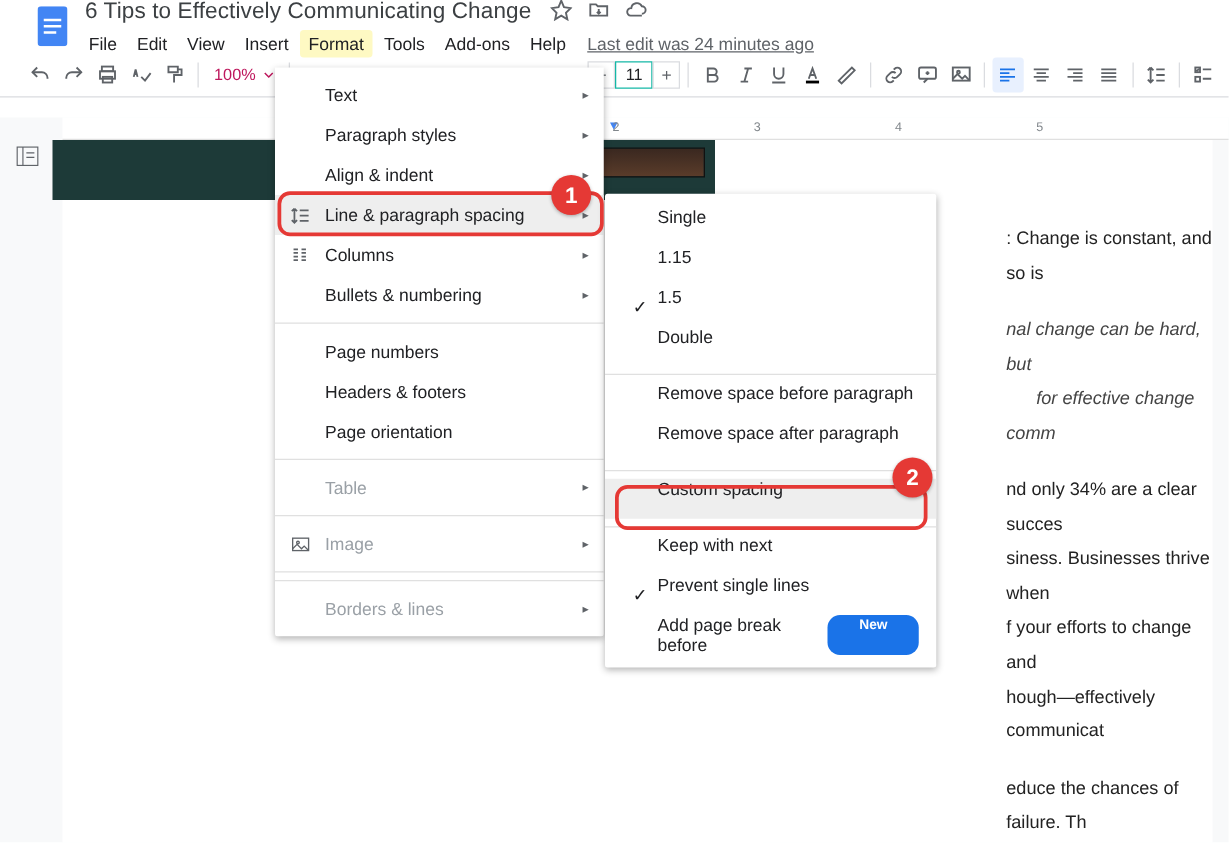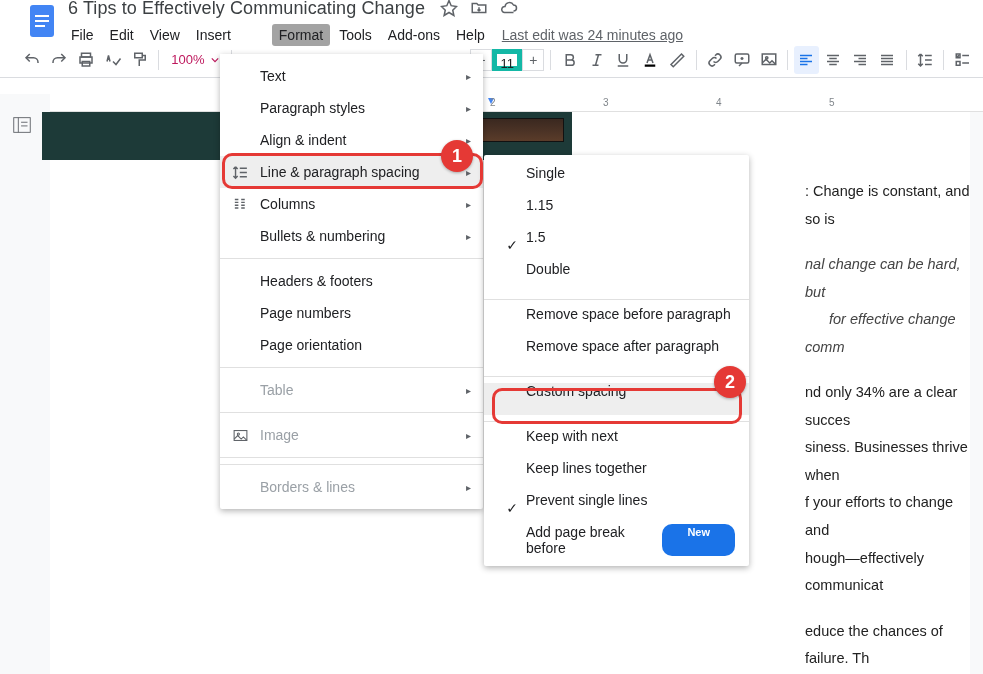--- a/index.html
+++ b/index.html
@@ -8,32 +8,32 @@
   .title-row { display: flex; align-items: center; height: 30px; padding-left: 24px; }
   .docs-icon { width: 36px; height: 48px; display: flex; align-items: center; justify-content: center; }
   .docs-icon svg { width: 24px; height: 32px; }
   .title-col { flex: 1; padding-left: 4px; }
   .title-area { display: flex; align-items: center; gap: 10px; }
   .doc-title { font-size: 18px; color: #3c4043; padding: 2px 4px; letter-spacing: 0.1px; }
   .title-icon { width: 20px; height: 20px; display: flex; align-items: center; justify-content: center; color: #5f6368; }
   .title-icon svg { width: 18px; height: 18px; }
   .menubar { display: flex; align-items: center; gap: 2px; height: 24px; margin-top: 2px; }
   .menu-item { font-size: 14px; color: #202124; padding: 3px 7px; border-radius: 3px; cursor: pointer; }
-  .menu-item.active { background: #a3a3a3; margin-left: 32px; }
+  .menu-item.active { background: #fef9c3; }
   .last-edit { font-size: 14px; color: #5f6368; text-decoration: underline; margin-left: 8px; }
 
   .toolbar { display: flex; align-items: center; height: 36px; border-bottom: 1px solid #dadce0; padding: 0 8px 0 20px; gap: 2px; margin-top: 6px; }
   .tb-btn { width: 28px; height: 28px; display: flex; align-items: center; justify-content: center; color: #5f6368; border-radius: 3px; }
   .tb-btn svg { width: 18px; height: 18px; }
   .tb-sep { width: 1px; height: 20px; background: #dadce0; margin: 0 4px; }
   .zoom-box { font-size: 13px; color: #be185d; padding: 0 6px; display: flex; align-items: center; gap: 6px; }
   .zoom-box svg { width: 8px; height: 8px; }
   .font-size-box { display: flex; align-items: center; gap: 0; }
   .fs-btn { width: 22px; height: 22px; display: flex; align-items: center; justify-content: center; border: 1px solid #dadce0; font-size: 14px; color: #5f6368; }
-  .fs-val { width: 30px; height: 22px; border: 5px solid #14b8a6; text-align: center; font-size: 13px; line-height: 20px; }
+  .fs-val { width: 30px; height: 22px; border: 1px solid #14b8a6; text-align: center; font-size: 13px; line-height: 20px; }
   .align-btn.active { background: #e8f0fe; color: #1a73e8; border-radius: 3px; }
 
   .workspace { position: absolute; top: 94px; left: 0; right: 0; bottom: 0; background: #f8f9fa; display: flex; }
   .outline { width: 50px; padding-top: 20px; display: flex; justify-content: center; }
   .outline-btn { width: 28px; height: 28px; color: #5f6368; }
   .outline-btn svg { width: 22px; height: 22px; }
   .page-area { flex: 1; position: relative; }
   .ruler { height: 18px; background: #fff; border-bottom: 1px solid #e0e0e0; position: relative; font-size: 10px; color: #80868b; }
   .ruler-mark { position: absolute; top: 3px; }
   .ruler-ind { position: absolute; top: -1px; color: #4285f4; font-size: 12px; }
@@ -319,25 +319,25 @@
       <span class="arrow">▸</span>
     </div>
   <div class="dd-item">
       <span class="dd-icon"></span>
       <span class="dd-label">Bullets &amp; numbering</span>
       <span class="arrow">▸</span>
     </div>
   <div class="dd-sep"></div>
   <div class="dd-item">
       <span class="dd-icon"></span>
+      <span class="dd-label">Page numbers</span>
+    </div>
+  <div class="dd-item">
+      <span class="dd-icon"></span>
       <span class="dd-label">Headers &amp; footers</span>
-    </div>
-  <div class="dd-item">
-      <span class="dd-icon"></span>
-      <span class="dd-label">Page numbers</span>
     </div>
   <div class="dd-item">
       <span class="dd-icon"></span>
       <span class="dd-label">Page orientation</span>
     </div>
   <div class="dd-sep"></div>
   <div class="dd-item disabled">
       <span class="dd-icon"></span>
       <span class="dd-label">Table</span>
       <span class="arrow">▸</span>
@@ -393,24 +393,20 @@
   <div class="sub-item hov">
       <span class="sub-check"></span>
       <span class="sub-label">Custom spacing</span>
     </div>
   <div class="dd-sep"></div>
   <div class="sub-item">
       <span class="sub-check"></span>
       <span class="sub-label">Keep with next</span>
     </div>
   <div class="sub-item">
-      <span class="sub-check"></span>
-      <span class="sub-label">Keep lines together</span>
-    </div>
-  <div class="sub-item">
       <span class="sub-check">✓</span>
       <span class="sub-label">Prevent single lines</span>
     </div>
   <div class="sub-item">
       <span class="sub-check"></span>
       <span class="sub-label">Add page break before</span>
       <span class="new-badge">New</span>
     </div>
 </div>
 

